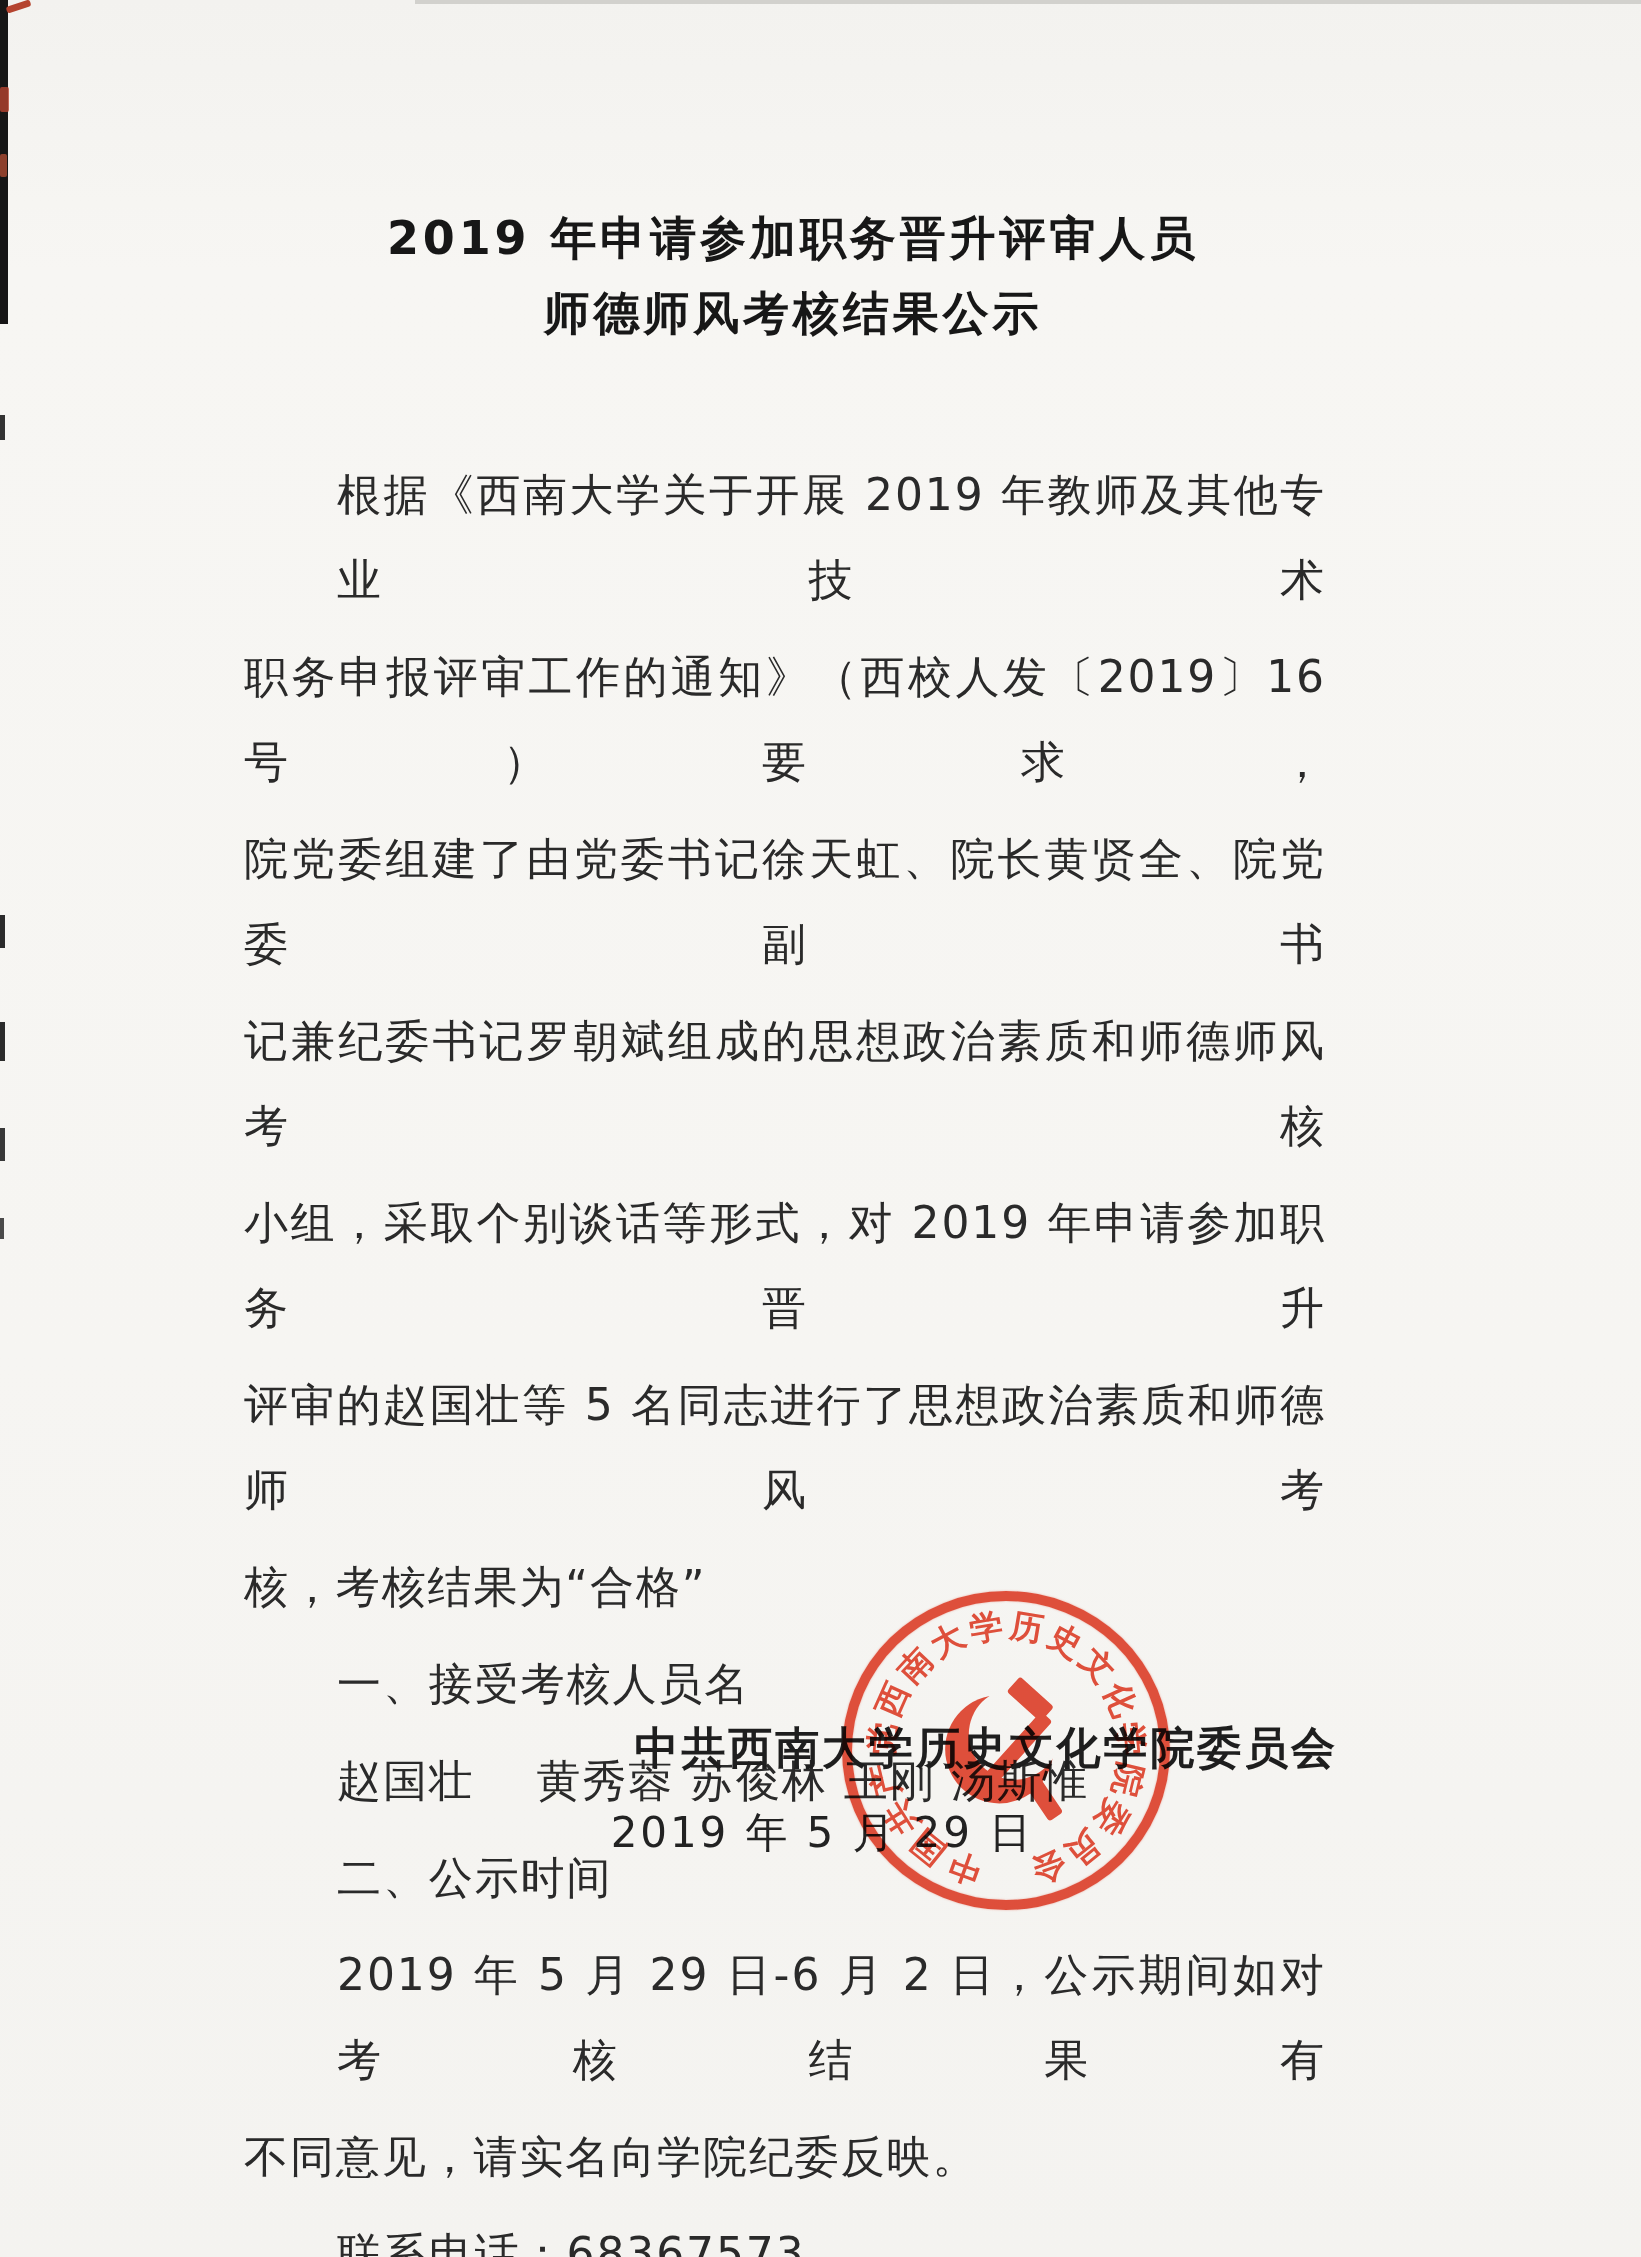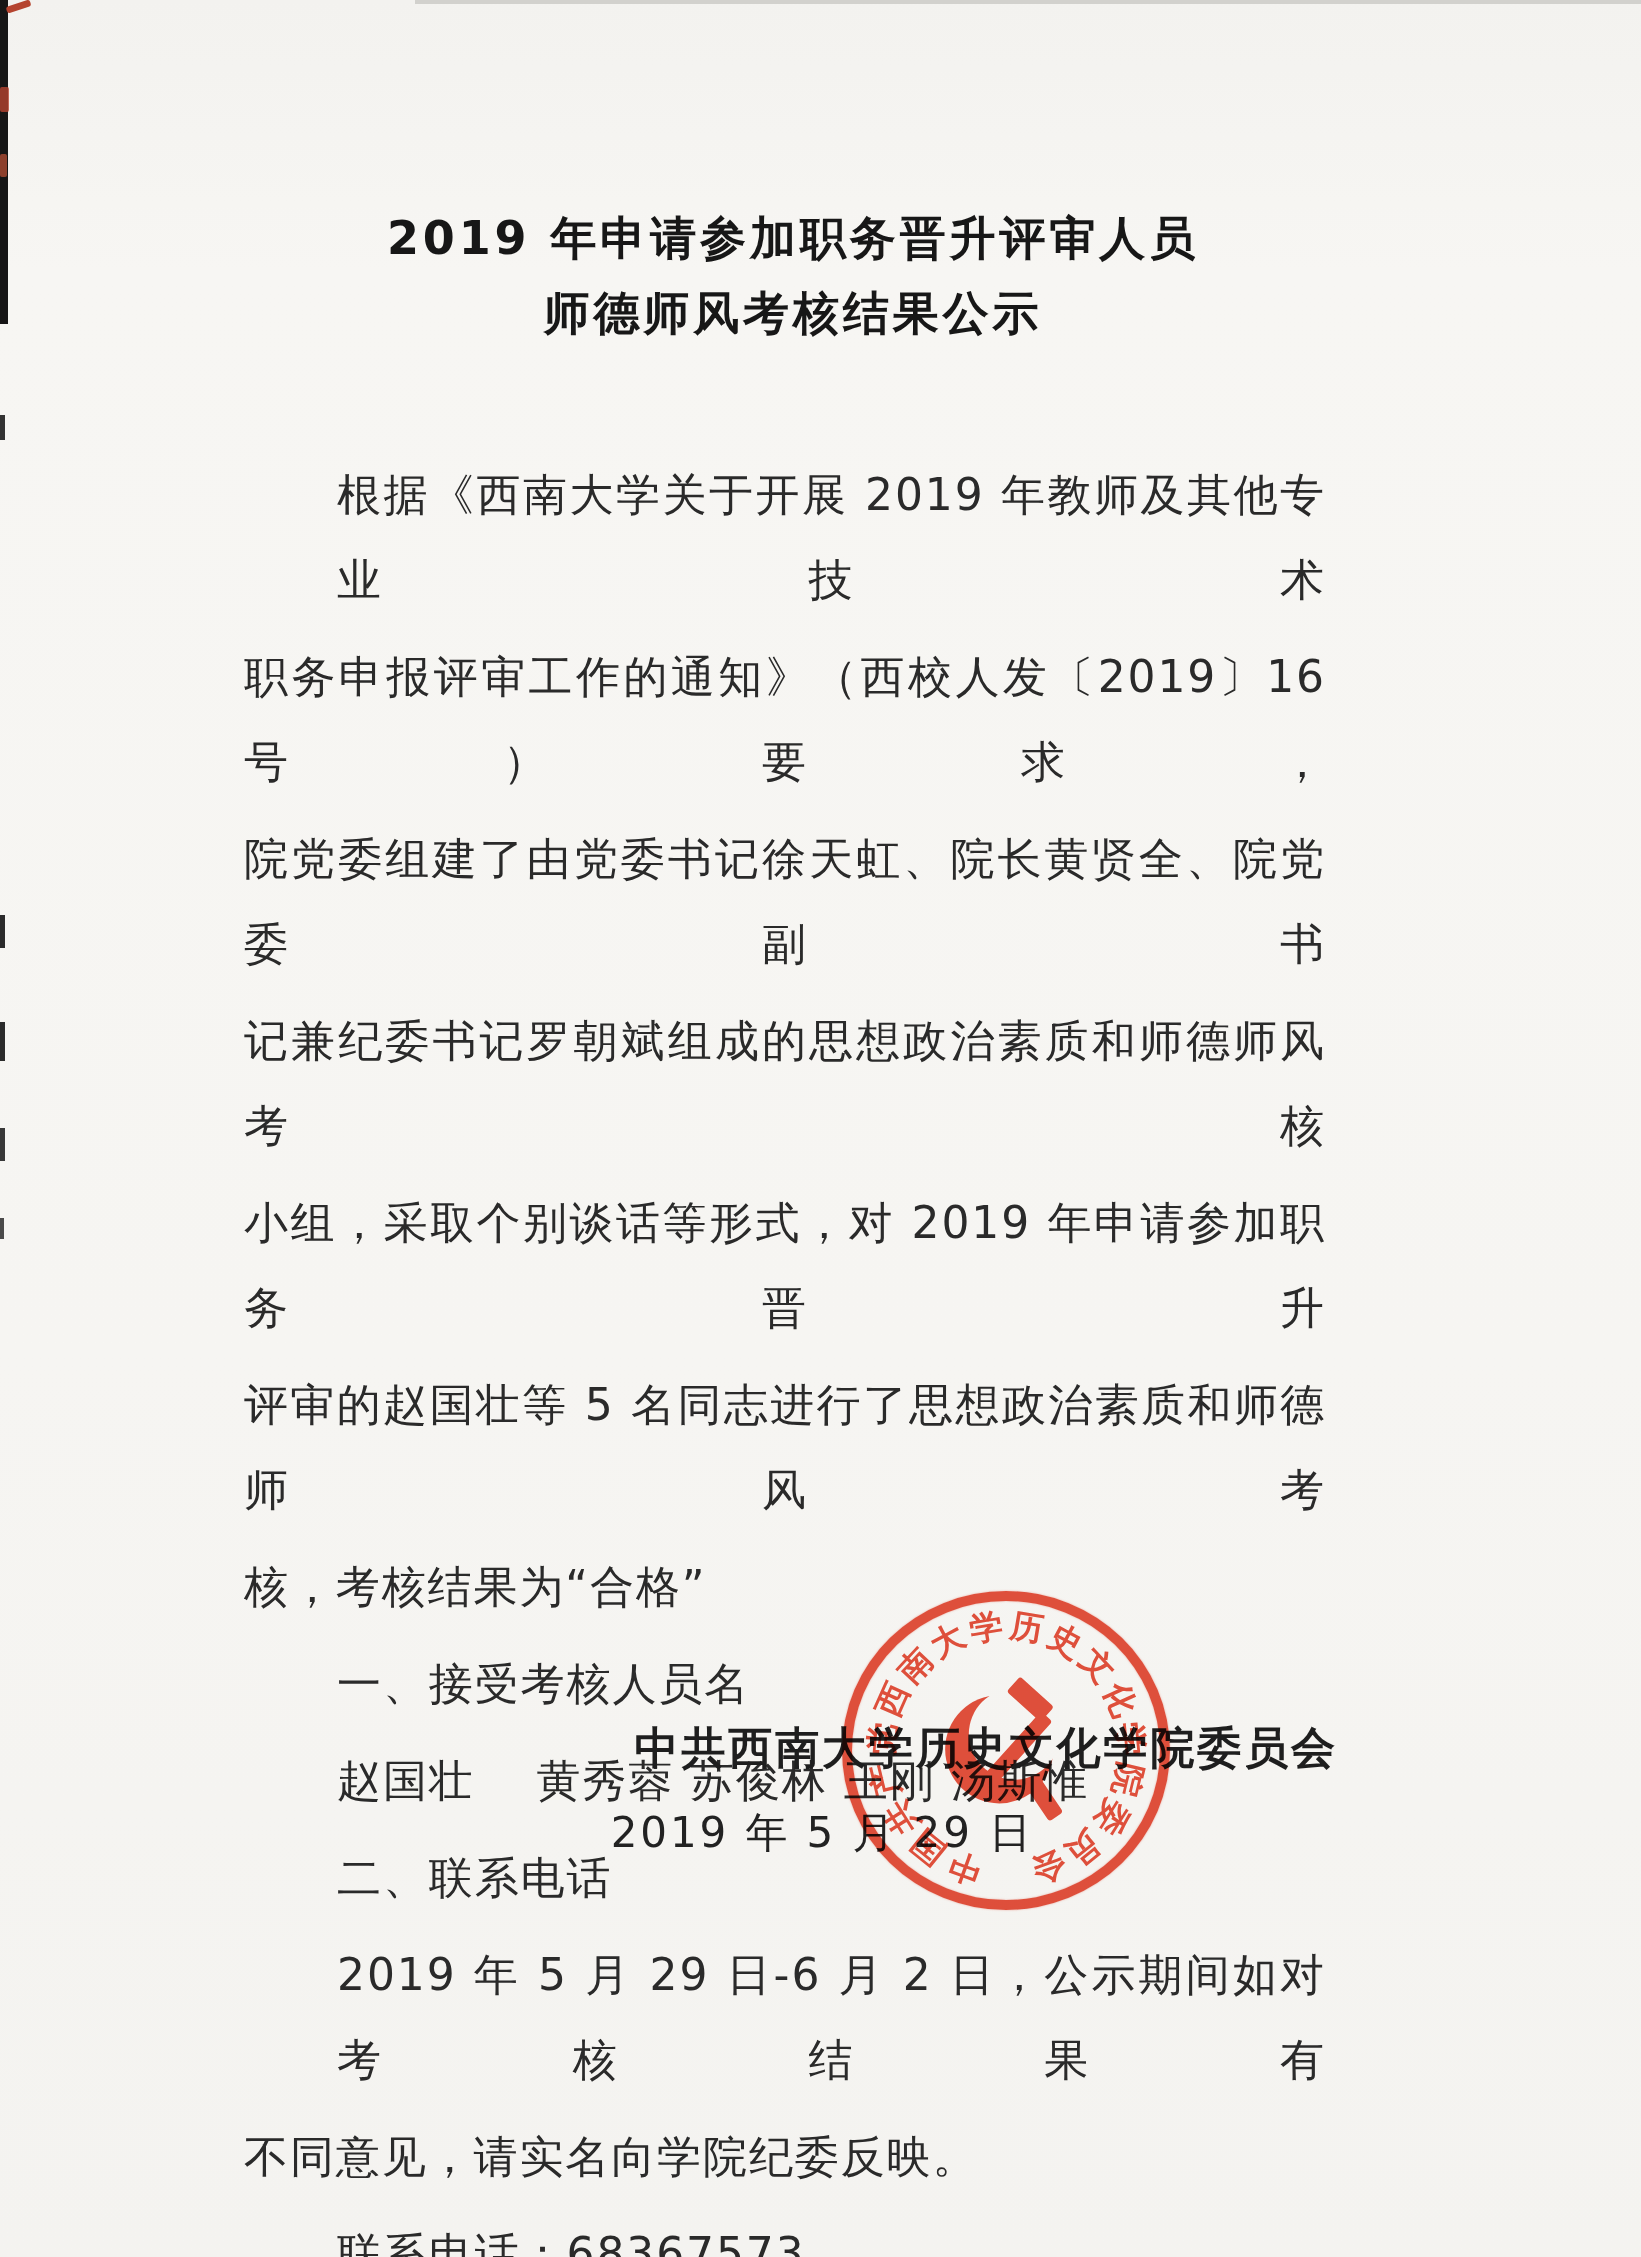--- a/index.html
+++ b/index.html
@@ -82,21 +82,21 @@
   <div class="body-text">
     <p class="indent justify">根据《西南大学关于开展 2019 年教师及其他专业技术</p>
     <p class="justify">职务申报评审工作的通知》（西校人发〔2019〕16 号）要求，</p>
     <p class="justify">院党委组建了由党委书记徐天虹、院长黄贤全、院党委副书</p>
     <p class="justify">记兼纪委书记罗朝斌组成的思想政治素质和师德师风考核</p>
     <p class="justify">小组，采取个别谈话等形式，对 2019 年申请参加职务晋升</p>
     <p class="justify">评审的赵国壮等 5 名同志进行了思想政治素质和师德师风考</p>
     <p>核，考核结果为“合格”</p>
     <p class="indent">一、接受考核人员名</p>
     <p class="indent">赵国壮　 黄秀蓉  苏俊林  王刚  汤斯惟</p>
-    <p class="indent">二、联系电话</p>
+    <p class="indent">二、公示时间</p>
     <p class="indent justify">2019 年 5 月 29 日-6 月 2 日，公示期间如对考核结果有</p>
     <p>不同意见，请实名向学院纪委反映。</p>
     <p class="indent">联系电话：68367573</p>
   </div>
 
   <div class="committee">中共西南大学历史文化学院委员会</div>
   <div class="sign-date">2019 年 5 月 29 日</div>
 
   <div class="seal">
     <div class="seal-ring"></div>

